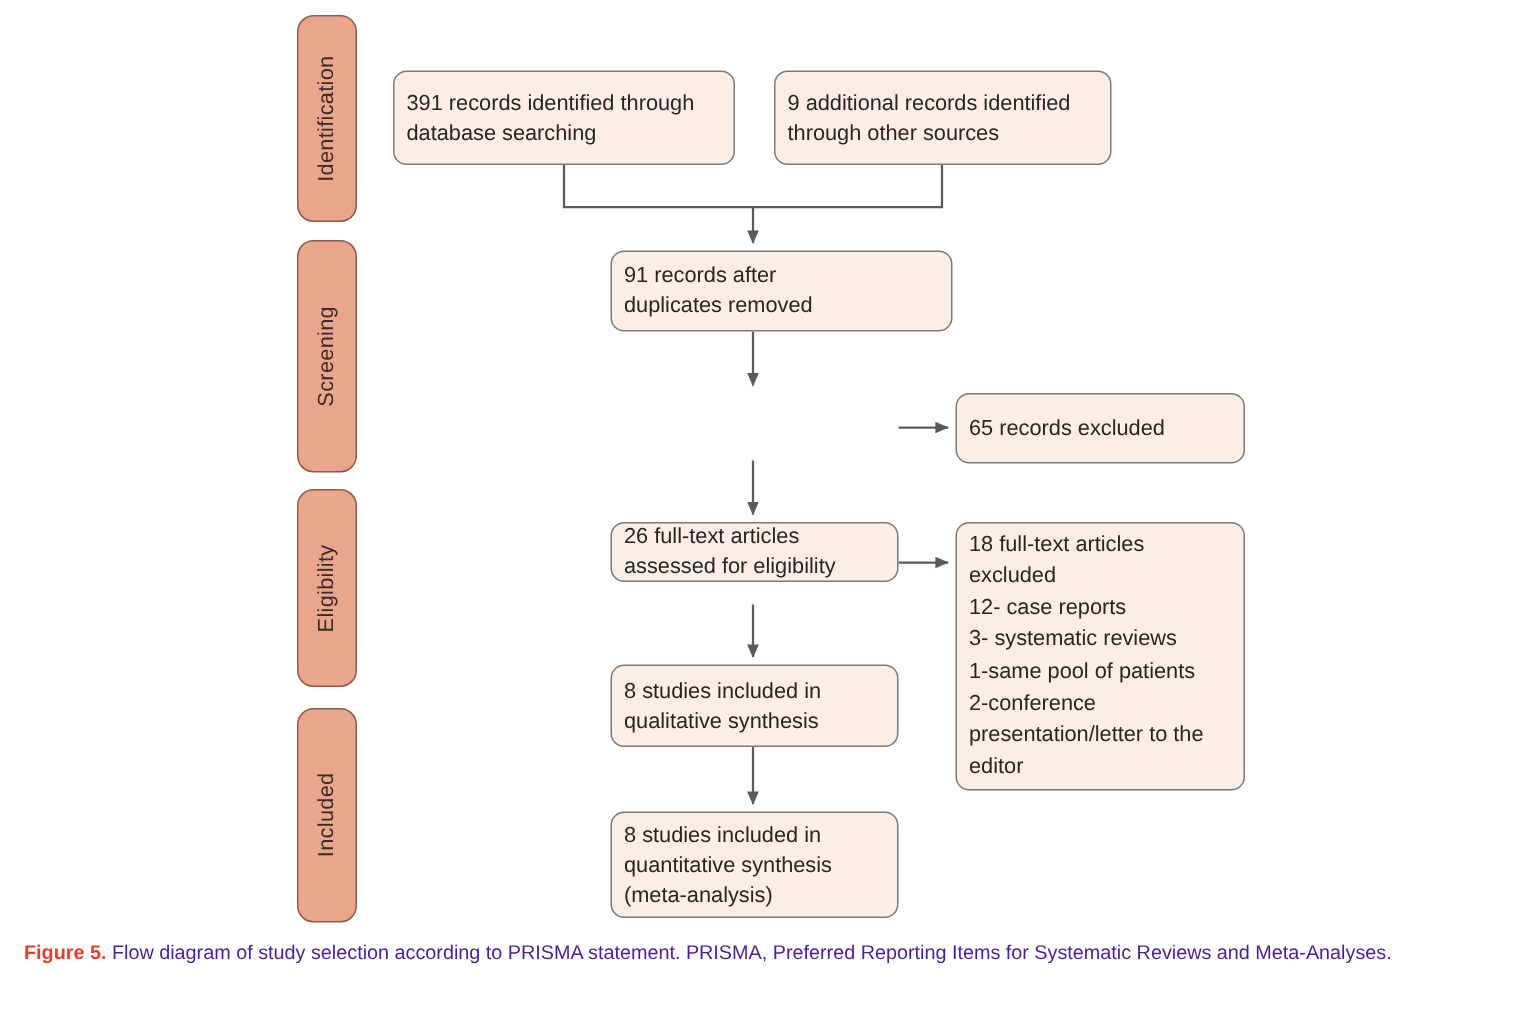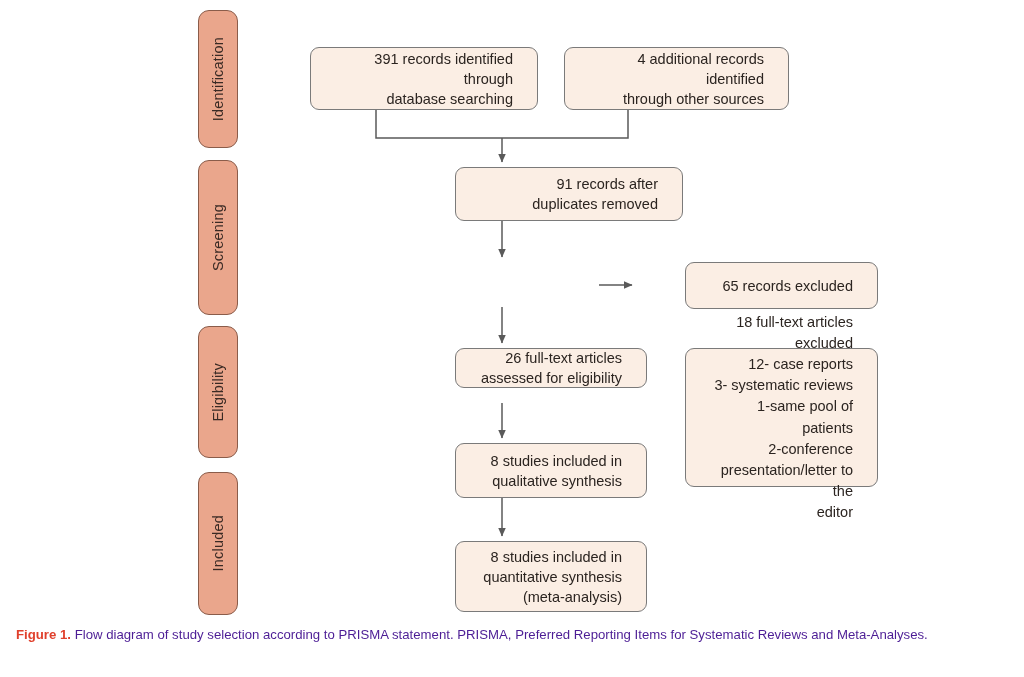--- a/index.html
+++ b/index.html
@@ -54,27 +54,26 @@
   
   .flow-box {
     position: absolute;
     background: #fbeee4;
     border: 1.4px solid #7a7a7a;
     border-radius: 9px;
     box-sizing: border-box;
     display: flex;
     align-items: center;
     justify-content: center;
-    text-align: right;
-    padding: 4px 24px;
+    text-align: left;
+    padding: 4px 8px;
     font-size: 14.5px;
     line-height: 1.38;
     color: #2b2420;
     font-family: "Liberation Sans", sans-serif;
-    margin-left: 48px;
   }
   .flow-box .box-text {
     display: block;
     width: 100%;
     white-space: pre-line;
   }
   .flow-box.tall {
     line-height: 1.46;
   }
 
@@ -166,40 +165,40 @@
     <div class="phase-bar" style="left:198px; top:472px; height:143px;">
       <span class="phase-label">Included</span>
     </div>
 
     <div class="flow-box" style="left:262px; top:47px; width:228px; height:63px;">
       <span class="box-text">391 records identified through
 database searching</span>
     </div>
 
     <div class="flow-box" style="left:516px; top:47px; width:225px; height:63px;">
-      <span class="box-text">4 additional records identified
+      <span class="box-text">9 additional records identified
 through other sources</span>
     </div>
 
     <div class="flow-box" style="left:407px; top:167px; width:228px; height:54px;">
       <span class="box-text">91 records after
 duplicates removed</span>
     </div>
 
 
     <div class="flow-box" style="left:637px; top:262px; width:193px; height:47px;">
       <span class="box-text">65 records excluded</span>
     </div>
 
     <div class="flow-box" style="left:407px; top:348px; width:192px; height:40px;">
       <span class="box-text">26 full-text articles
 assessed for eligibility</span>
     </div>
 
-    <div class="flow-box tall" style="left:637px; top:348px; width:193px; height:139px;">
+    <div class="flow-box tall" style="left:637px; top:348px; width:193px; height:179px;">
       <span class="box-text">18 full-text articles
 excluded
 12- case reports
 3- systematic reviews
 1-same pool of patients
 2-conference
 presentation/letter to the
 editor</span>
     </div>
 
@@ -209,15 +208,15 @@
     </div>
 
     <div class="flow-box" style="left:407px; top:541px; width:192px; height:71px;">
       <span class="box-text">8 studies included in
 quantitative synthesis
 (meta-analysis)</span>
     </div>
 
   </div>
 
-  <div class="caption"><span class="fig-no">Figure 1.</span> <span class="cap-text">Flow diagram of study selection according to PRISMA statement. PRISMA, Preferred Reporting Items for Systematic Reviews and Meta-Analyses.</span></div>
+  <div class="caption"><span class="fig-no">Figure 5.</span> <span class="cap-text">Flow diagram of study selection according to PRISMA statement. PRISMA, Preferred Reporting Items for Systematic Reviews and Meta-Analyses.</span></div>
 
 </div>
 
 </body></html>

